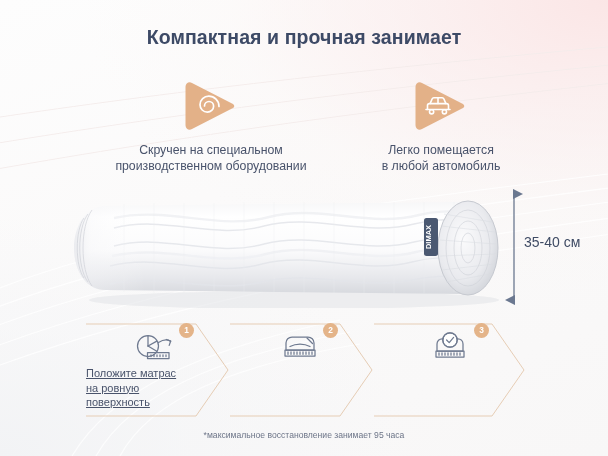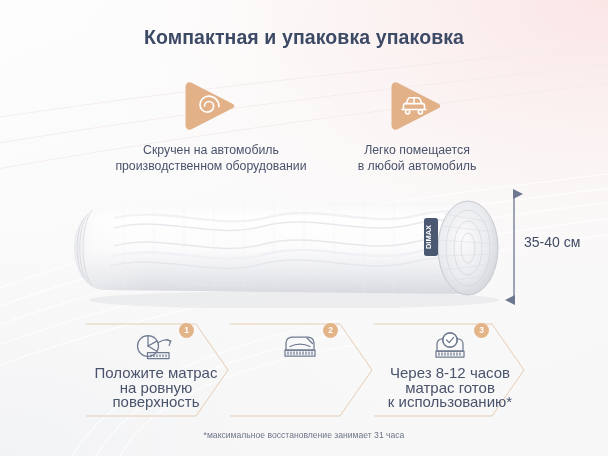--- a/index.html
+++ b/index.html
@@ -49,21 +49,21 @@
   }
   .feature .tri-wrap svg { display: block; }
   .feature .caption {
     font-size: 12.3px;
     line-height: 15.5px;
     color: #49536b;
     white-space: pre-line;
   }
 
   #feature-spun  { left: 86px; top: 78px; width: 250px; }
-  #feature-car   { left: 312px; top: 78px; width: 210px; }
+  #feature-car   { left: 336px; top: 78px; width: 210px; }
 
   
   #roll {
     position: absolute;
     left: 44px; top: 188px;
     width: 470px; height: 120px;
   }
 
   
   #dimension {
@@ -97,25 +97,25 @@
     left: 0; top: 8px;
     width: 140px;
     text-align: center;
   }
   .step .step-icon svg { display: inline-block; }
 
   .step .step-text {
     position: absolute;
     left: 0; top: 44px;
     width: 140px;
-    text-align: center;
-    font-size: 15px;
+    font-size: 11px;
     line-height: 14.6px;
     color: #49536b;
     white-space: pre-line;
+    text-decoration: underline;
   }
   #step-3 .step-icon, #step-3 .step-text { width: 152px; }
 
   .step .badge {
     position: absolute;
     width: 15px; height: 15px;
     border-radius: 50%;
     background: #e4b489;
     color: #ffffff;
     font-size: 8.4px;
@@ -155,34 +155,34 @@
       <path d="M-20 146 C 150 118, 340 92, 640 62"></path>
       <path d="M-20 172 C 160 140, 350 112, 640 80"></path>
     </g>
     <g fill="none" stroke="#ffffff" stroke-width="1.2" opacity="0.75">
       <path d="M120 456 C 150 400, 230 366, 360 344"></path>
       <path d="M96 456 C 130 396, 214 358, 350 332"></path>
       <path d="M72 456 C 110 392, 198 350, 340 320"></path>
     </g>
   </svg>
 
-  <div class="title">Компактная и упаковка упаковка</div>
+  <div class="title">Компактная и прочная занимает</div>
 
   <div class="feature" id="feature-spun">
     <div class="tri-wrap">
       <svg width="62" height="56" viewBox="0 0 62 56">
         <path d="M12 5 C 9 3.2, 5.5 5.2, 5.5 8.8 L 5.5 47.2 C 5.5 50.8, 9 52.8, 12 51 L 52 30.6 C 55 29, 55 27, 52 25.4 Z" fill="#e3b188"></path>
         <g fill="none" stroke="#ffffff" stroke-width="1.7" stroke-linecap="round">
           <path d="M24.5 28 C 24.5 25.5, 26.6 23.5, 29 23.5 C 31.5 23.5, 33.6 25.6, 33.6 28.2
                    C 33.6 31.6, 30.8 34.2, 27.4 34.2 C 23.3 34.2, 20 30.8, 20 26.8
                    C 20 22, 24 18.2, 28.8 18.2 C 34.4 18.2, 39 22.8, 39 28.4"></path>
         </g>
       </svg>
     </div>
-    <div class="caption">Скручен на автомобиль
+    <div class="caption">Скручен на специальном
 производственном оборудовании</div>
   </div>
 
   <div class="feature" id="feature-car">
     <div class="tri-wrap">
       <svg width="62" height="56" viewBox="0 0 62 56">
         <path d="M12 5 C 9 3.2, 5.5 5.2, 5.5 8.8 L 5.5 47.2 C 5.5 50.8, 9 52.8, 12 51 L 52 30.6 C 55 29, 55 27, 52 25.4 Z" fill="#e3b188"></path>
         <g fill="none" stroke="#ffffff" stroke-width="1.6" stroke-linecap="round" stroke-linejoin="round">
           <path d="M17.5 31.5 L 17.5 27.5 C 17.5 26.4, 18.4 25.6, 19.5 25.6 L 36.5 25.6
                    C 37.6 25.6, 38.5 26.4, 38.5 27.5 L 38.5 31.5"></path>
@@ -354,23 +354,20 @@
             <path d="M7 21 L 35 21 L 35 27 L 7 27 Z"></path>
             <path d="M10 22.9 L 10 25.2 M13 22.9 L 13 25.2 M16 22.9 L 16 25.2
                      M19 22.9 L 19 25.2 M22 22.9 L 22 25.2 M25 22.9 L 25 25.2
                      M28 22.9 L 28 25.2 M31 22.9 L 31 25.2"></path>
             <circle cx="21" cy="10" r="7.2" fill="#ffffff"></circle>
             <circle cx="21" cy="10" r="7.2"></circle>
             <path d="M17.6 10 L 20.2 12.6 L 24.6 7.4"></path>
           </g>
         </svg>
       </div>
-      <div class="step-text">Через 8-12 часов
-матрас готов
-к использованию*</div>
       <div class="badge">3</div>
     </div>
 
   </div>
 
-  <div class="footnote">*максимальное восстановление занимает 31 часа</div>
+  <div class="footnote">*максимальное восстановление занимает 95 часа</div>
 
 </div>
 
 </body></html>

